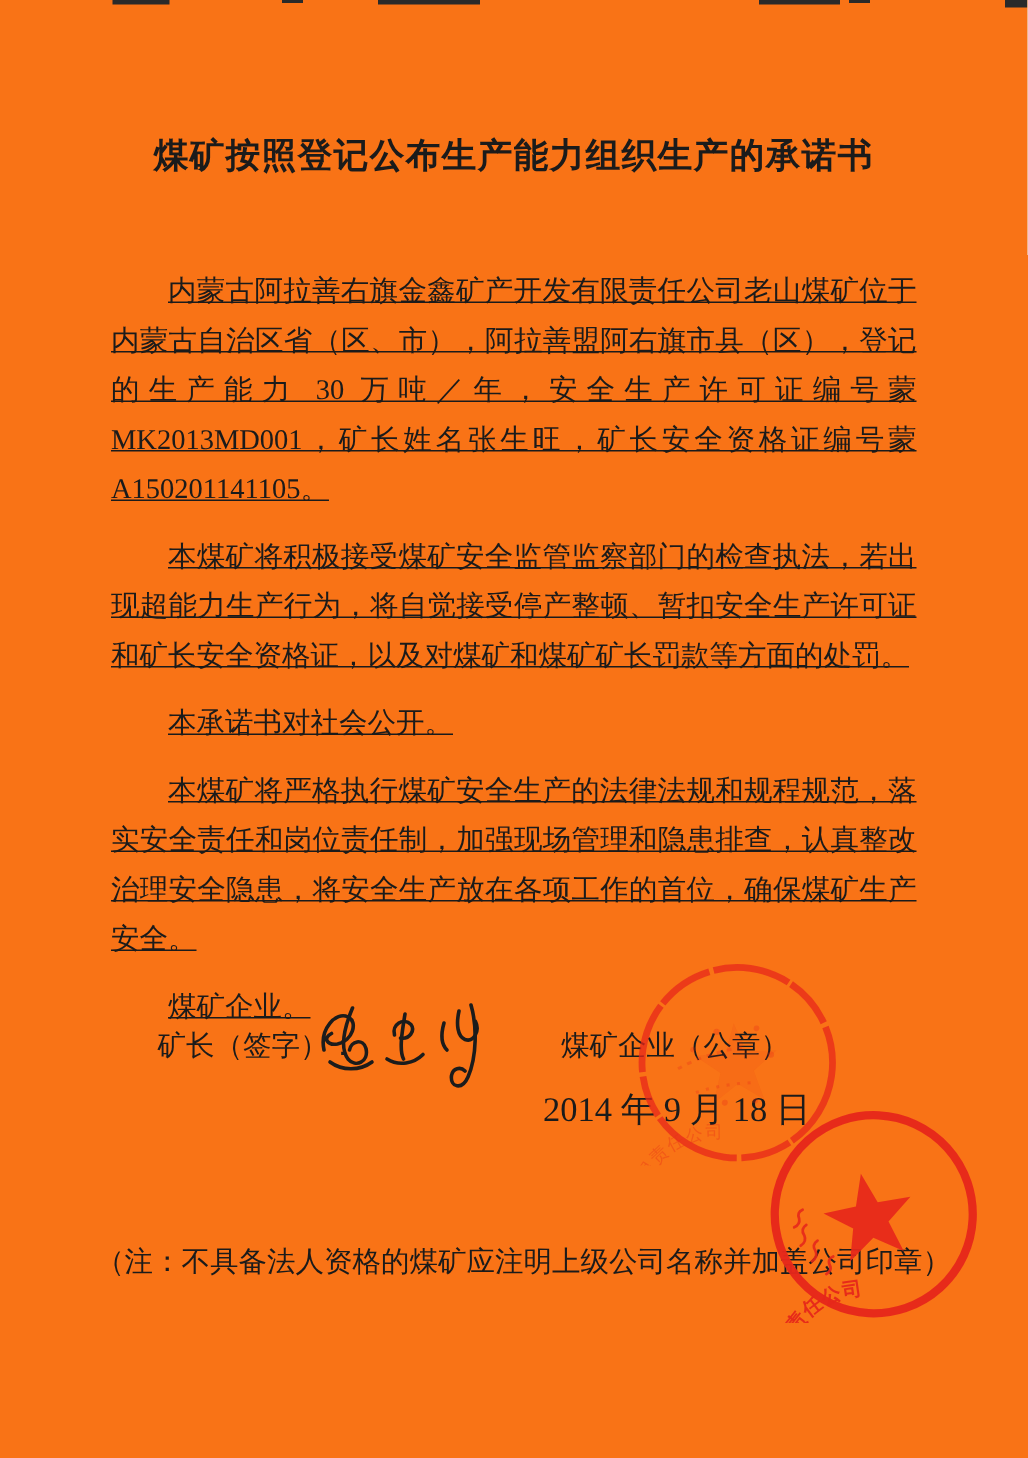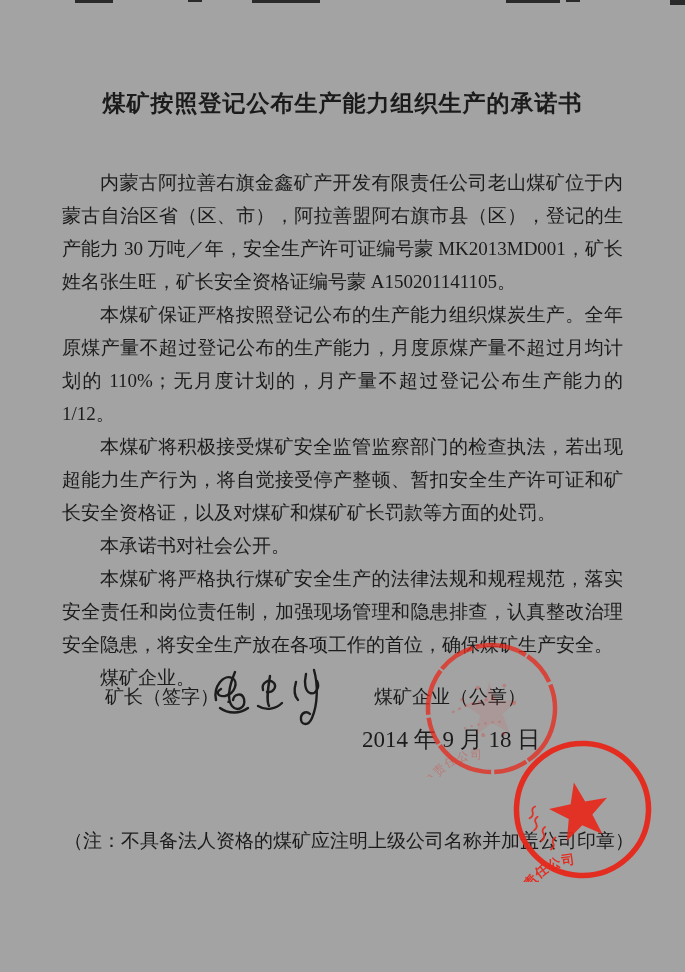--- a/index.html
+++ b/index.html
@@ -1,21 +1,21 @@
 <!DOCTYPE html>
 <html><head>
 <meta charset="utf-8">
 <style>
   html, body { margin: 0; padding: 0; background: #e9e9e9; }
   .page {
     position: relative;
     width: 685px;
     height: 972px;
     margin: 0 auto;
-    background: #a3a3a3;
+    background: #f97316;
     overflow: hidden;
     font-family: "Liberation Serif", "DejaVu Serif", serif;
     color: #1b1b1b;
   }
   
   .artifact { position: absolute; background: #2a2a2a; }
   .a1 { left: 75px;  top: 0; width: 38px; height: 3px; }
   .a2 { left: 188px; top: 0; width: 14px; height: 2px; }
   .a3 { left: 252px; top: 0; width: 68px; height: 3px; }
   .a4 { left: 506px; top: 0; width: 54px; height: 3px; }
@@ -35,21 +35,21 @@
   .body-text {
     position: absolute;
     left: 62px;
     top: 166px;
     width: 561px;
     font-size: 19px;
     line-height: 33px;
     text-align: justify;
     text-justify: inter-ideograph;
   }
-  .body-text p { margin: 0; text-indent: 2em; }
+  .body-text p { margin: 12px; text-indent: 2em; text-decoration: underline; }
 
   .sig-label {
     position: absolute;
     left: 105px;
     top: 684px;
     font-size: 19px;
     white-space: nowrap;
   }
   .signature-svg {
     position: absolute;
@@ -97,21 +97,20 @@
   <div class="artifact a2"></div>
   <div class="artifact a3"></div>
   <div class="artifact a4"></div>
   <div class="artifact a5"></div>
   <div class="artifact a6"></div>
 
   <div class="doc-title">煤矿按照登记公布生产能力组织生产的承诺书</div>
 
   <div class="body-text">
     <p>内蒙古阿拉善右旗金鑫矿产开发有限责任公司老山煤矿位于内蒙古自治区省（区、市），阿拉善盟阿右旗市县（区），登记的生产能力 30 万吨／年，安全生产许可证编号蒙 MK2013MD001，矿长姓名张生旺，矿长安全资格证编号蒙 A150201141105。</p>
-    <p>本煤矿保证严格按照登记公布的生产能力组织煤炭生产。全年原煤产量不超过登记公布的生产能力，月度原煤产量不超过月均计划的 110%；无月度计划的，月产量不超过登记公布生产能力的 1/12。</p>
     <p>本煤矿将积极接受煤矿安全监管监察部门的检查执法，若出现超能力生产行为，将自觉接受停产整顿、暂扣安全生产许可证和矿长安全资格证，以及对煤矿和煤矿矿长罚款等方面的处罚。</p>
     <p>本承诺书对社会公开。</p>
     <p>本煤矿将严格执行煤矿安全生产的法律法规和规程规范，落实安全责任和岗位责任制，加强现场管理和隐患排查，认真整改治理安全隐患，将安全生产放在各项工作的首位，确保煤矿生产安全。</p>
     <p>煤矿企业。</p>
   </div>
 
   <div class="sig-label">矿长（签字）：</div>
 
   <svg class="signature-svg" width="138" height="78" viewBox="0 0 138 78" aria-label="signature">
     <g fill="none" stroke="#1c1c1c" stroke-width="2.4" stroke-linecap="round" stroke-linejoin="round">

